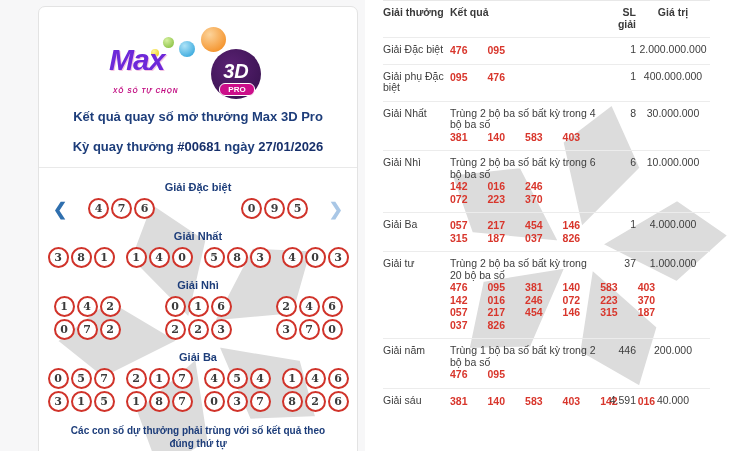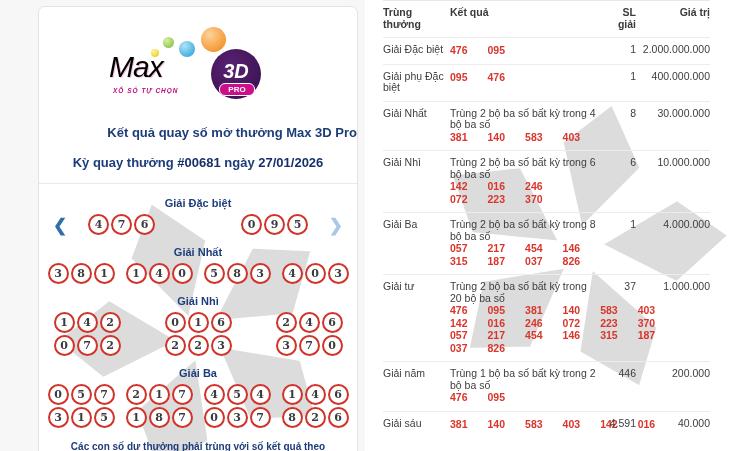--- a/index.html
+++ b/index.html
@@ -17,34 +17,34 @@
   .logo { position:relative; width:190px; height:82px; margin:20px auto 0; }
   .ball { position:absolute; border-radius:50%; }
   .ball-yellow { width:8px;  height:8px;  left:48px; top:22px;
     background:radial-gradient(circle at 35% 30%, #fdf39a, #e8c90e); }
   .ball-green  { width:11px; height:11px; left:60px; top:10px;
     background:radial-gradient(circle at 35% 30%, #d6f0a0, #7cb933); }
   .ball-blue   { width:16px; height:16px; left:76px; top:14px;
     background:radial-gradient(circle at 35% 30%, #aee3f7, #1f9cd8); }
   .ball-orange { width:25px; height:25px; left:98px; top:0px;
     background:radial-gradient(circle at 35% 30%, #fcd39a, #f2820e); }
-  .logo-max { position:absolute; left:6px; top:23px; font-style:italic; font-weight:normal;
-    font-size:30px; color:#000000; letter-spacing:-1px; text-shadow:1px 1px 0 #f3c4e2; }
+  .logo-max { position:absolute; left:6px; top:16px; font-style:italic; font-weight:bold;
+    font-size:30px; color:#6d28d9; letter-spacing:-1px; text-shadow:1px 1px 0 #f3c4e2; }
   .logo-sub { position:absolute; left:10px; top:60px; font-size:6.5px; font-weight:bold;
     font-style:italic; color:#c0087f; letter-spacing:1px; }
   .logo-circle { position:absolute; left:108px; top:22px; width:50px; height:50px;
     border-radius:50%; background:radial-gradient(circle at 40% 35%, #5a2173, #33104a);
     display:flex; align-items:center; justify-content:center; }
   .logo-3d { color:#fff; font-weight:bold; font-style:italic; font-size:20px; margin-top:-6px; }
   .logo-spark { position:absolute; right:2px; top:1px; color:#fff; font-size:9px; }
   .logo-pro { position:absolute; left:116px; top:56px; width:36px; height:13px;
     background:#cc0e8a; border:1px solid #fff; border-radius:6px; color:#fff;
     font-size:8px; font-weight:bold; text-align:center; line-height:11px; }
 
-  .card-title1 { margin-top:16px; text-align:right; font-size:13px; font-weight:700;
+  .card-title1 { margin-top:0; text-align:center; font-size:13px; font-weight:700;
     color:#1d3d7a; }
   .card-title2 { margin-top:15px; text-align:center; font-size:13px; font-weight:600;
     color:#1d3d7a; }
   .card-title2 b { font-weight:800; color:#17306b; }
   .card-divider { margin-top:13px; border-top:1px solid #e9e9e9; }
 
   
   .carousel { position:relative; padding:2px 10px 0; }
   .nav-chevron { position:absolute; top:32px; font-size:17px; font-weight:bold;
     cursor:pointer; line-height:20px; }
@@ -70,21 +70,21 @@
   .table-watermark { position:absolute; left:60px; top:95px; pointer-events:none; }
   .prize-table { position:relative; margin:0 20px 0 18px; border-top:1px solid #e8e8e8;
     font-size:10.5px; color:#3d3d3d; }
   .t-row { display:flex; align-items:flex-start; padding:6px 0 7px;
     border-bottom:1px solid #ececec; line-height:11.5px; }
   .t-row:last-child { border-bottom:none; }
   .t-head { font-weight:700; color:#3a3a3a; }
   .c-prize { width:67px; padding-right:4px; }
   .c-result { width:152px; padding-right:6px; }
   .c-count { width:34px; text-align:right; }
-  .c-value { width:68px; text-align:right; flex:1; }
+  .c-value { width:68px; text-align:center; flex:1; }
   .t-desc { color:#3d3d3d; margin-bottom:1px; }
   .num-line { display:flex; gap:20px; color:#d8362c; font-weight:600; margin-top:1px; }
 
   
   .wm-petal { fill:#dcdcdc; stroke:#ffffff; stroke-width:7; }
 </style>
 </head>
 <body>
 
 <div class="page">
@@ -266,21 +266,21 @@
         <path class="wm-petal" transform="rotate(0)" d="M-4,-16 L-44,-96 L-4,-146 L40,-90 Z"></path>
         <path class="wm-petal" transform="rotate(72)" d="M-4,-16 L-44,-96 L-4,-146 L40,-90 Z"></path>
         <path class="wm-petal" transform="rotate(144)" d="M-4,-16 L-44,-96 L-4,-146 L40,-90 Z"></path>
         <path class="wm-petal" transform="rotate(216)" d="M-4,-16 L-44,-96 L-4,-146 L40,-90 Z"></path>
         <path class="wm-petal" transform="rotate(288)" d="M-4,-16 L-44,-96 L-4,-146 L40,-90 Z"></path>
       </g>
     </svg>
 
     <div class="prize-table">
       <div class="t-row t-head">
-        <div class="c-prize">Trùng thưởng</div>
+        <div class="c-prize">Giải thưởng</div>
         <div class="c-result">Kết quả</div>
         <div class="c-count">SL giải</div>
         <div class="c-value">Giá trị</div>
       </div>
       <div id="prize-table-body">
           <div class="t-row">
             <div class="c-prize">Giải Đặc biệt</div>
             <div class="c-result">
               <div class="num-line">
                 <span>476</span>
@@ -329,21 +329,20 @@
                 <span>223</span>
                 <span>370</span>
               </div>
             </div>
             <div class="c-count">6</div>
             <div class="c-value">10.000.000</div>
           </div>
           <div class="t-row">
             <div class="c-prize">Giải Ba</div>
             <div class="c-result">
-              <div class="t-desc">Trùng 2 bộ ba số bất kỳ trong 8 bộ ba số</div>
               <div class="num-line">
                 <span>057</span>
                 <span>217</span>
                 <span>454</span>
                 <span>146</span>
               </div>
               <div class="num-line">
                 <span>315</span>
                 <span>187</span>
                 <span>037</span>

